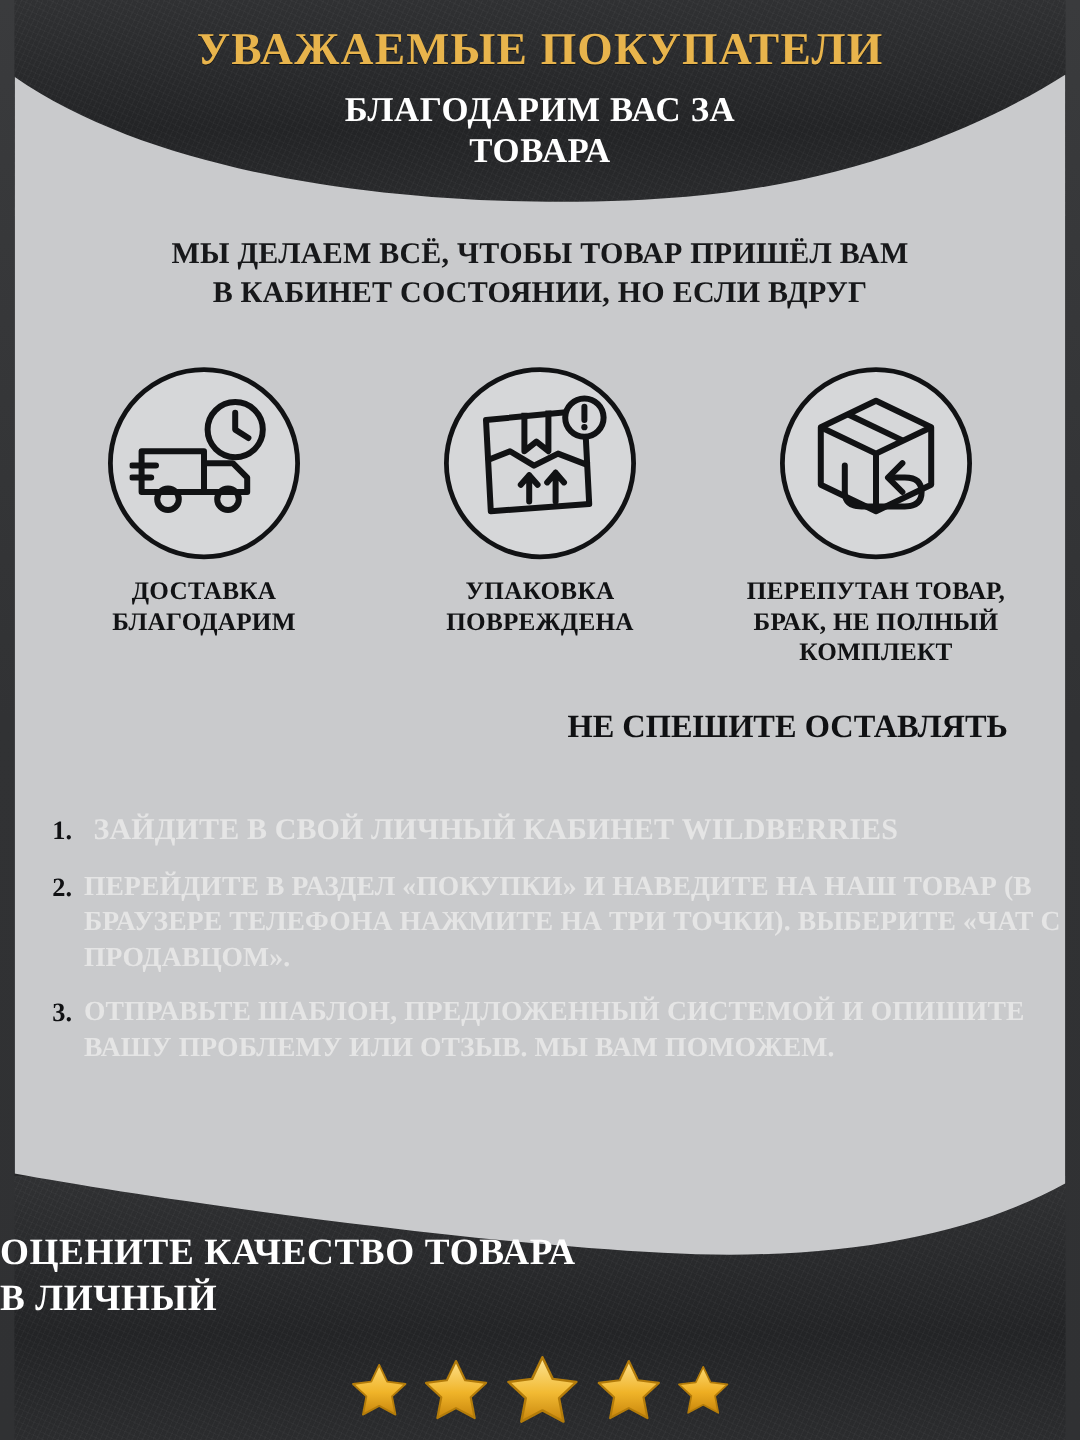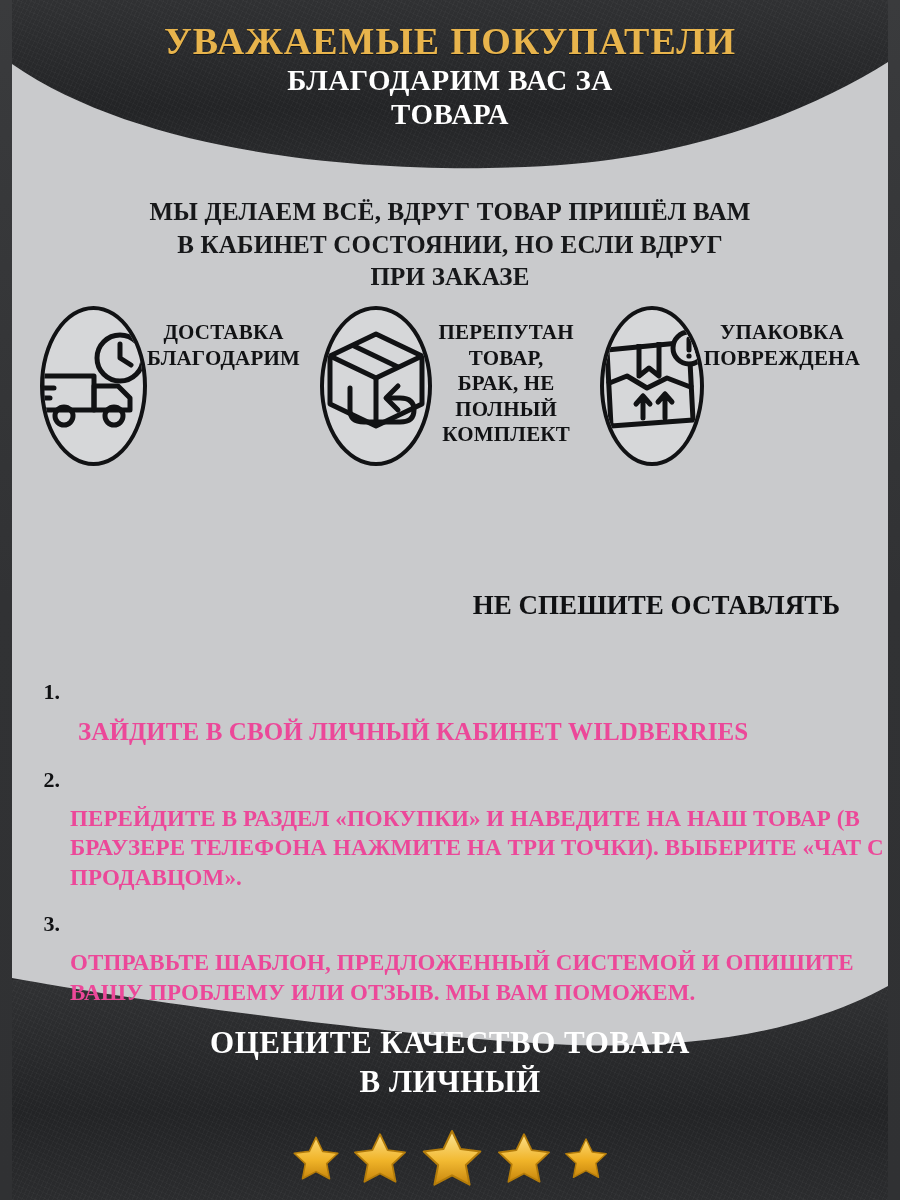--- a/index.html
+++ b/index.html
@@ -69,20 +69,21 @@
   }
   .header-title {
     font-size: 38px;
     font-weight: bold;
     letter-spacing: 1px;
     color: #e8b44c;
     text-shadow: 0 1px 0 rgba(0,0,0,0.5);
     line-height: 1.12;
   }
   .header-sub {
+    margin-top: 12px;
     font-size: 29px;
     font-weight: bold;
     color: #ffffff;
     line-height: 1.18;
     letter-spacing: 0.5px;
   }
 
   
   .intro {
     position: absolute;
@@ -105,21 +106,22 @@
     top: 306px;
     width: 840px;
     display: flex;
     justify-content: space-around;
     align-items: flex-start;
     z-index: 5;
   }
   .icon-item {
     width: 260px;
     display: flex;
-    flex-direction: row;
+    flex-direction: column;
+    align-items: center;
   }
   .icon-circle {
     width: 152px;
     height: 152px;
     border: 4px solid #111214;
     border-radius: 50%;
     background: #d6d7d9;
     display: flex;
     align-items: center;
     justify-content: center;
@@ -169,34 +171,32 @@
     padding-right: 10px;
     font-size: 22px;
     font-weight: bold;
     color: #101113;
     padding-top: 3px;
   }
   .step-text {
     flex: 1;
     font-size: 23px;
     font-weight: bold;
-    color: #ec4899;
+    color: #e5e5e5;
     line-height: 1.28;
     letter-spacing: 0.1px;
-    margin-top: 40px;
   }
   .step-1 .step-text { font-size: 25px; padding-left: 8px; }
 
   
   .footer {
     position: absolute;
     left: 0;
     top: 1024px;
     width: 900px;
-    text-align: center;
     z-index: 6;
   }
   .footer-title {
     font-size: 31px;
     font-weight: bold;
     color: #ffffff;
     line-height: 1.25;
     letter-spacing: 0.5px;
   }
   .stars {
@@ -223,23 +223,22 @@
 
   <div class="header">
     <div class="header-title">УВАЖАЕМЫЕ ПОКУПАТЕЛИ</div>
     <div class="header-sub">
       <div>БЛАГОДАРИМ ВАС ЗА</div>
       <div>ТОВАРА</div>
     </div>
   </div>
 
   <div class="intro">
-    <div>МЫ ДЕЛАЕМ ВСЁ, ВДРУГ ТОВАР ПРИШЁЛ ВАМ</div>
+    <div>МЫ ДЕЛАЕМ ВСЁ, ЧТОБЫ ТОВАР ПРИШЁЛ ВАМ</div>
     <div>В КАБИНЕТ СОСТОЯНИИ, НО ЕСЛИ ВДРУГ</div>
-    <div>ПРИ ЗАКАЗЕ</div>
   </div>
 
   <div class="icons-row">
 
     <div class="icon-item">
       <div class="icon-circle">
         <span>
           <svg width="124" height="104" viewBox="0 0 124 104" fill="none" xmlns="http://www.w3.org/2000/svg">
 
             <circle cx="88" cy="26" r="23" stroke="#111214" stroke-width="5" fill="none"></circle>
@@ -257,61 +256,61 @@
       </div>
       <div class="icon-caption">
         <div>ДОСТАВКА</div>
         <div>БЛАГОДАРИМ</div>
       </div>
     </div>
 
     <div class="icon-item">
       <div class="icon-circle">
         <span>
+          <svg width="118" height="112" viewBox="0 0 118 112" fill="none" xmlns="http://www.w3.org/2000/svg">
+
+            <path d="M14 22 L96 14 L100 92 L18 98 Z" stroke="#111214" stroke-width="5" stroke-linejoin="round" fill="none"></path>
+            <path d="M14 56 L34 48 L54 60 L74 50 L100 60" stroke="#111214" stroke-width="5" stroke-linejoin="round" fill="none"></path>
+
+            <path d="M46 16 L46 48 L56 40 L66 48 L66 14" stroke="#111214" stroke-width="5" stroke-linejoin="round" fill="none"></path>
+
+            <path d="M50 90 L50 68 M50 68 L43 76 M50 68 L57 76" stroke="#111214" stroke-width="5" stroke-linecap="round" stroke-linejoin="round"></path>
+            <path d="M72 90 L72 66 M72 66 L65 74 M72 66 L79 74" stroke="#111214" stroke-width="5" stroke-linecap="round" stroke-linejoin="round"></path>
+
+            <circle cx="96" cy="20" r="16" stroke="#111214" stroke-width="5" fill="#d6d7d9"></circle>
+            <path d="M96 11 L96 22" stroke="#111214" stroke-width="5" stroke-linecap="round"></path>
+            <circle cx="96" cy="28" r="2.6" fill="#111214"></circle>
+          </svg>
+        </span>
+      </div>
+      <div class="icon-caption">
+        <div>УПАКОВКА</div>
+        <div>ПОВРЕЖДЕНА</div>
+      </div>
+    </div>
+
+    <div class="icon-item">
+      <div class="icon-circle">
+        <span>
           <svg width="124" height="116" viewBox="0 0 124 116" fill="none" xmlns="http://www.w3.org/2000/svg">
 
             <path d="M16 30 L62 8 L108 30 L108 78 L62 100 L16 78 Z" stroke="#111214" stroke-width="5" stroke-linejoin="round" fill="none"></path>
             <path d="M16 30 L62 52 L108 30" stroke="#111214" stroke-width="5" stroke-linejoin="round" fill="none"></path>
             <path d="M62 52 L62 100" stroke="#111214" stroke-width="5" stroke-linejoin="round" fill="none"></path>
             <path d="M38 19 L84 41" stroke="#111214" stroke-width="5" stroke-linejoin="round" fill="none"></path>
 
             <path d="M36 62 L36 84 Q36 96 50 96 L86 96 Q100 96 100 84 Q100 72 86 72 L74 72" stroke="#111214" stroke-width="5" stroke-linecap="round" stroke-linejoin="round" fill="none"></path>
             <path d="M84 60 L72 72 L84 84" stroke="#111214" stroke-width="5" stroke-linecap="round" stroke-linejoin="round" fill="none"></path>
           </svg>
         </span>
       </div>
       <div class="icon-caption">
         <div>ПЕРЕПУТАН ТОВАР,</div>
         <div>БРАК, НЕ ПОЛНЫЙ</div>
         <div>КОМПЛЕКТ</div>
-      </div>
-    </div>
-
-    <div class="icon-item">
-      <div class="icon-circle">
-        <span>
-          <svg width="118" height="112" viewBox="0 0 118 112" fill="none" xmlns="http://www.w3.org/2000/svg">
-
-            <path d="M14 22 L96 14 L100 92 L18 98 Z" stroke="#111214" stroke-width="5" stroke-linejoin="round" fill="none"></path>
-            <path d="M14 56 L34 48 L54 60 L74 50 L100 60" stroke="#111214" stroke-width="5" stroke-linejoin="round" fill="none"></path>
-
-            <path d="M46 16 L46 48 L56 40 L66 48 L66 14" stroke="#111214" stroke-width="5" stroke-linejoin="round" fill="none"></path>
-
-            <path d="M50 90 L50 68 M50 68 L43 76 M50 68 L57 76" stroke="#111214" stroke-width="5" stroke-linecap="round" stroke-linejoin="round"></path>
-            <path d="M72 90 L72 66 M72 66 L65 74 M72 66 L79 74" stroke="#111214" stroke-width="5" stroke-linecap="round" stroke-linejoin="round"></path>
-
-            <circle cx="96" cy="20" r="16" stroke="#111214" stroke-width="5" fill="#d6d7d9"></circle>
-            <path d="M96 11 L96 22" stroke="#111214" stroke-width="5" stroke-linecap="round"></path>
-            <circle cx="96" cy="28" r="2.6" fill="#111214"></circle>
-          </svg>
-        </span>
-      </div>
-      <div class="icon-caption">
-        <div>УПАКОВКА</div>
-        <div>ПОВРЕЖДЕНА</div>
       </div>
     </div>
 
   </div>
 
   <div class="warn">
     <div>НЕ СПЕШИТЕ ОСТАВЛЯТЬ</div>
   </div>
 
   <div class="steps">

